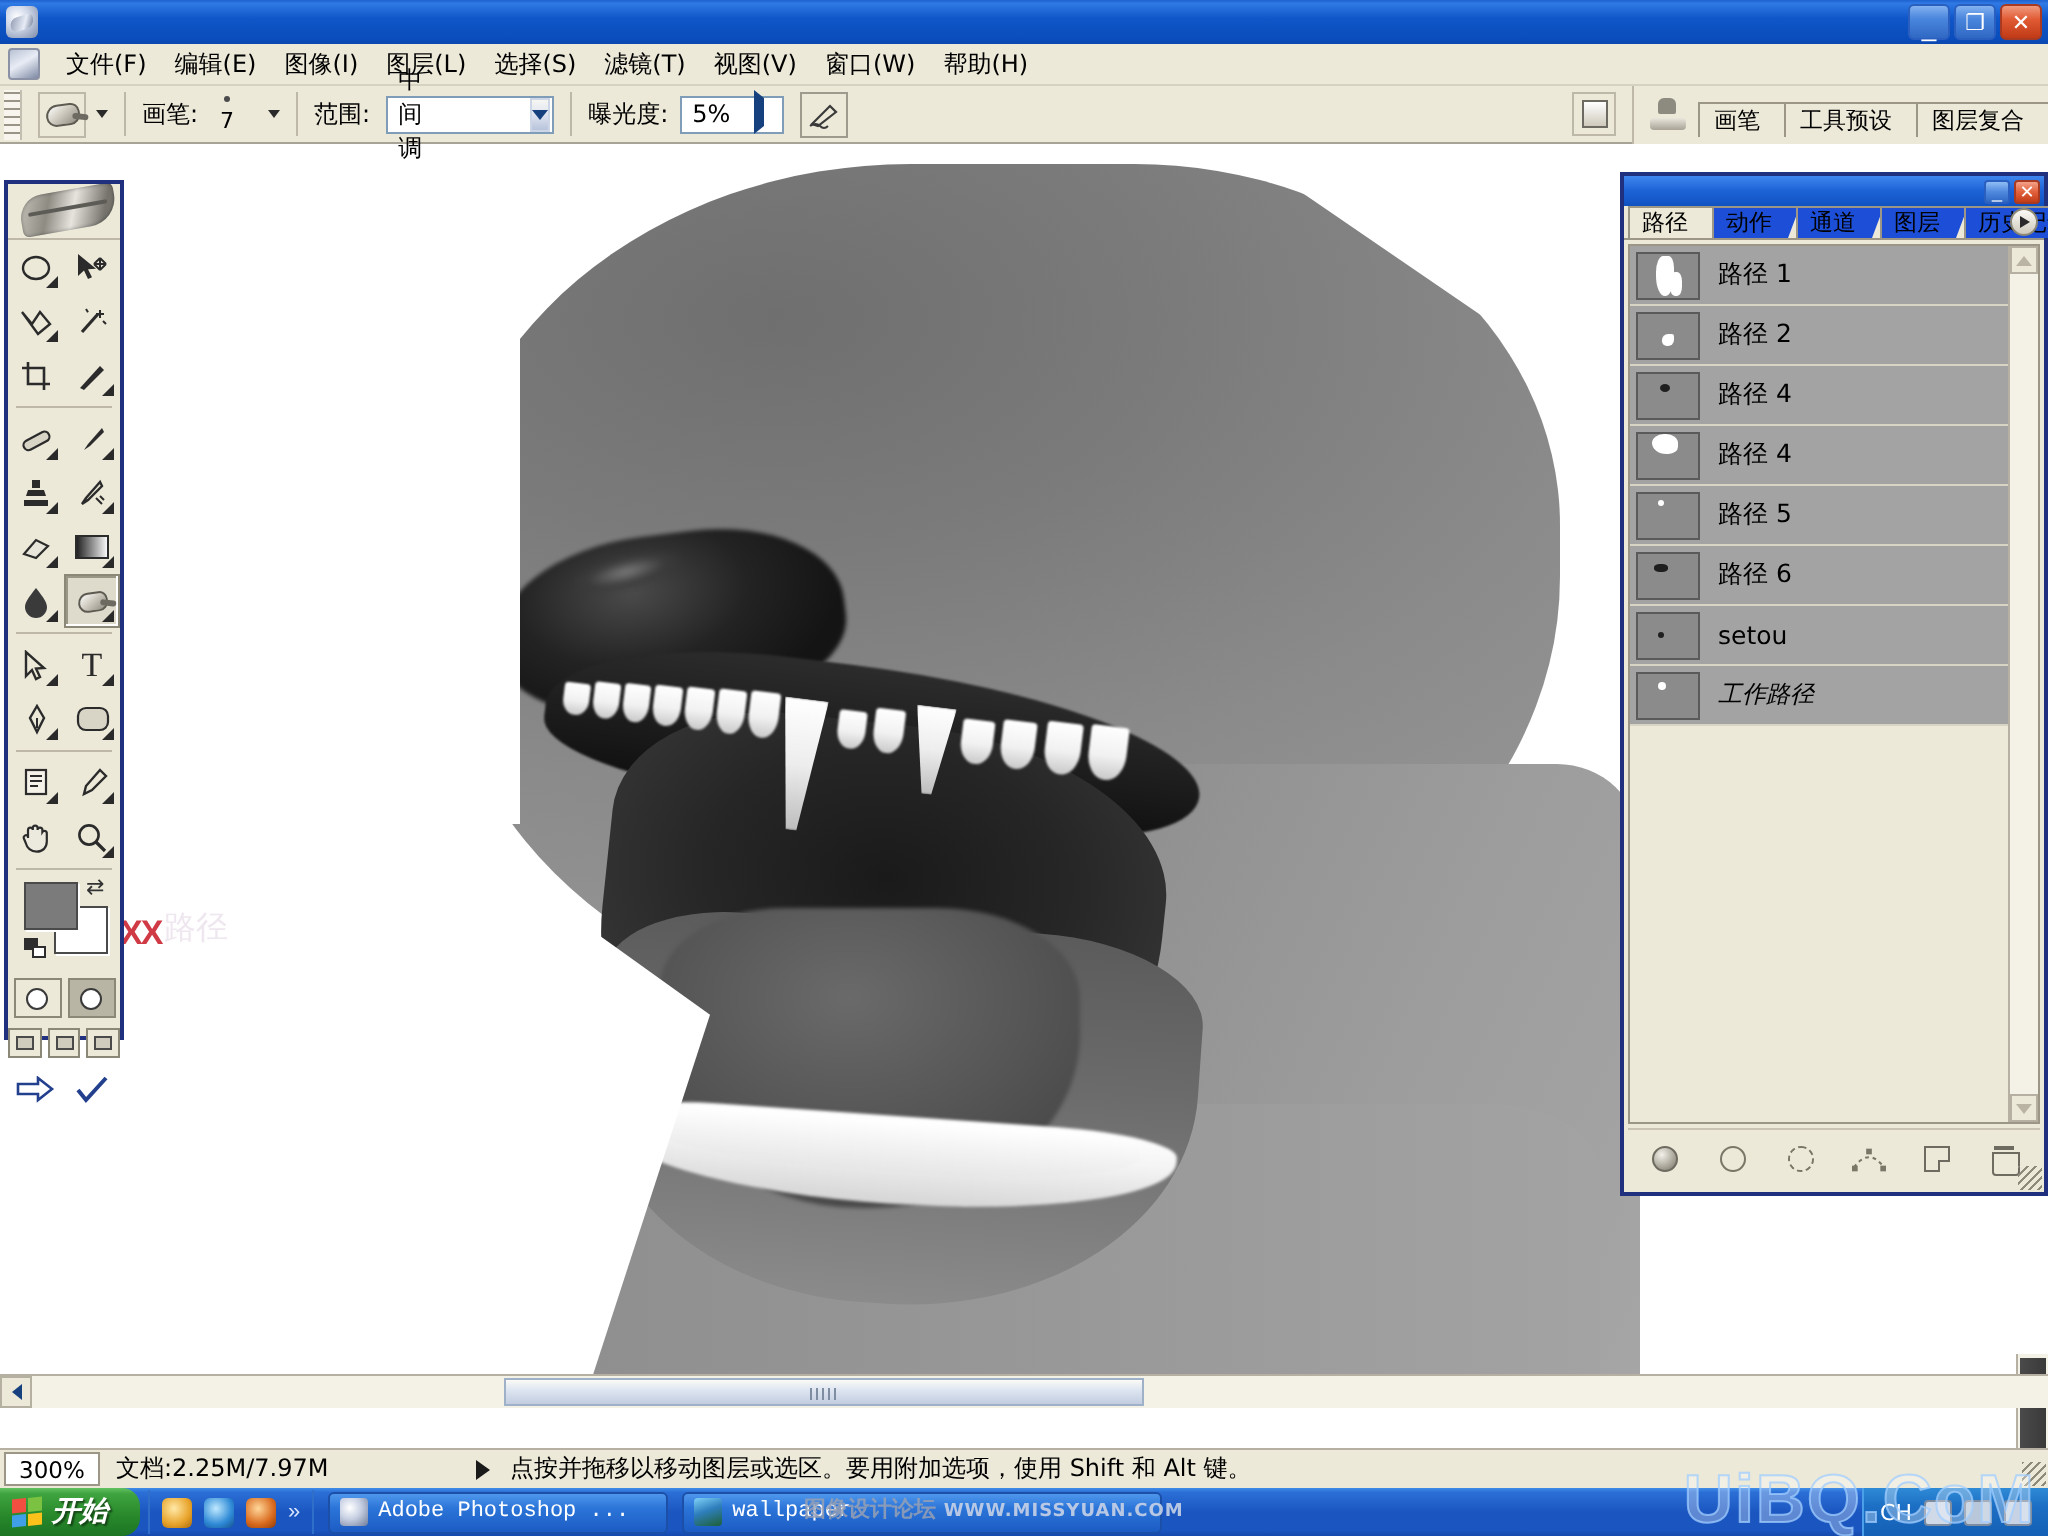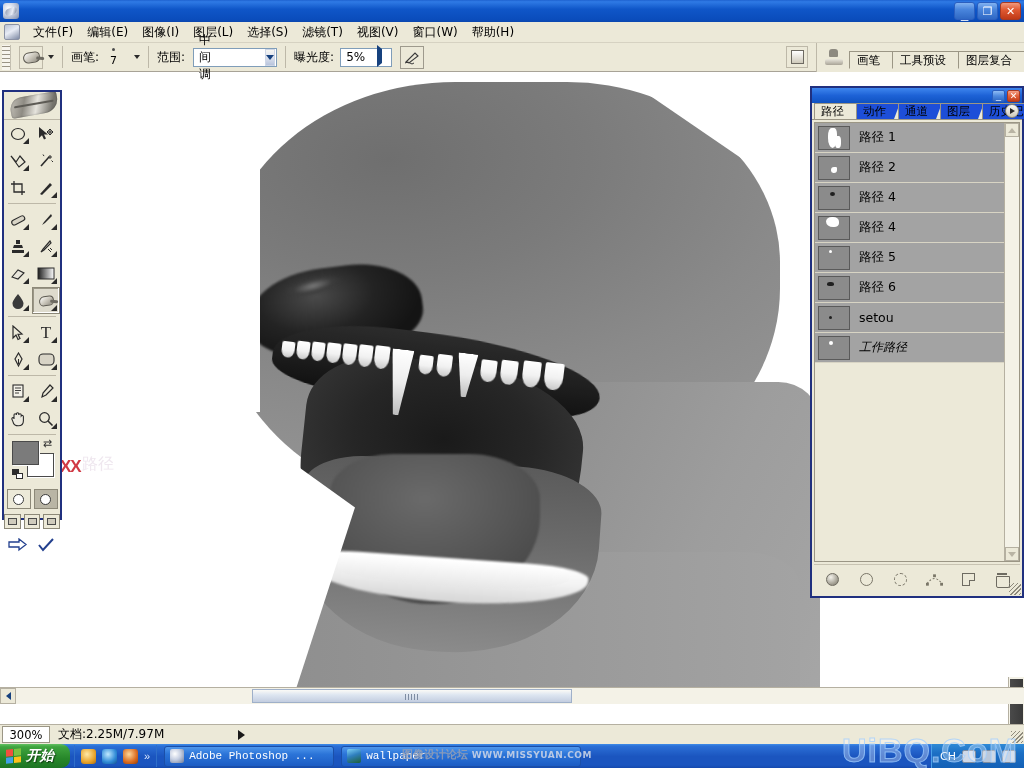--- a/index.html
+++ b/index.html
@@ -952,20 +952,21 @@
       </div>
     </div>
 
     <div class="pp-resize"></div>
   </div>
 
   <div class="statusbar">
     <div class="zoombox">300%</div>
     <div class="status-doc">文档:2.25M/7.97M</div>
     <div class="status-arrow"></div>
+    <div class="status-hint">点按并拖移以移动图层或选区。要用附加选项，使用 Shift 和 Alt 键。</div>
     <div class="status-grip"></div>
   </div>
 
   <div class="taskbar">
     <div class="startbtn">
       <span class="winflag">
         <i style="background:#f14f3f"></i>
           <i style="background:#7cc242"></i>
         <i style="background:#3fa0e8"></i>
           <i style="background:#fcc11a"></i>

